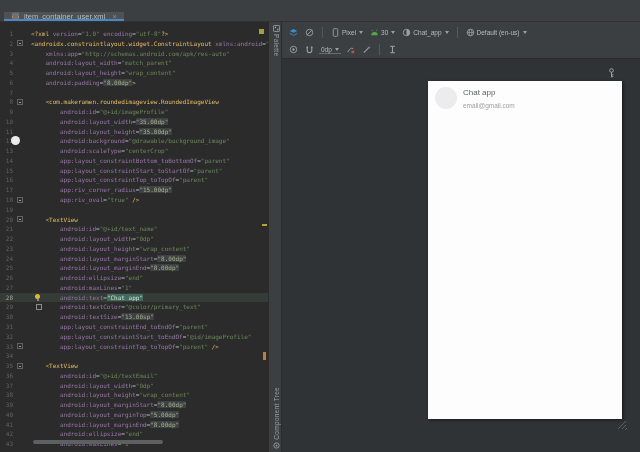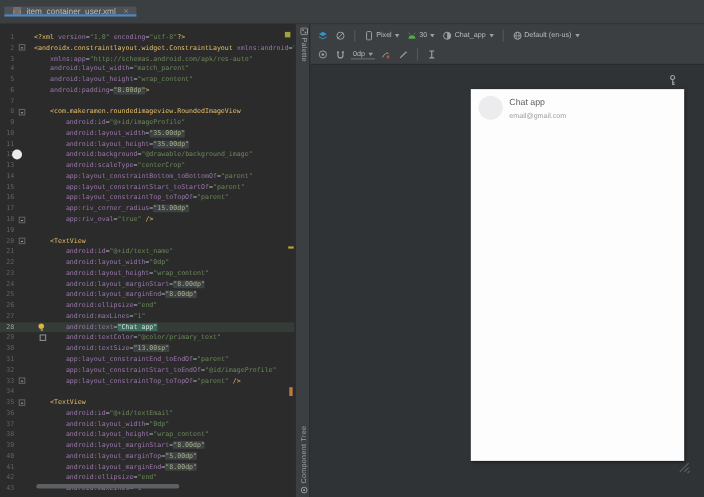--- a/index.html
+++ b/index.html
@@ -2,21 +2,21 @@
 <html><head>
 <meta charset="utf-8">
 <style>
   html,body{margin:0;padding:0;background:#1e1f22;}
   *{box-sizing:border-box;}
   .app{width:640px;height:452px;position:relative;overflow:hidden;
        background:#2b2b2b;font-family:"Liberation Sans",sans-serif;}
 
   
   .tabbar{height:22px;background:#3c3f41;border-bottom:1px solid #323232;
-          display:flex;align-items:center;}
+          display:flex;align-items:flex-end;}
   .tab{display:flex;align-items:center;gap:4px;padding:0 7px;margin-left:4px;
        background:#4e5254;position:relative;}
   .tab::after{content:'';position:absolute;left:0;right:0;bottom:0;height:2px;background:#4a88c8;}
   .tab-label{font-size:7.5px;color:#bbbbbb;}
   .tab-close{font-size:8px;color:#8b8f91;margin-left:3px;cursor:pointer;}
 
   .main{display:flex;height:430px;}
 
   
   .editor{width:268px;background:#2b2b2b;position:relative;overflow:hidden;

